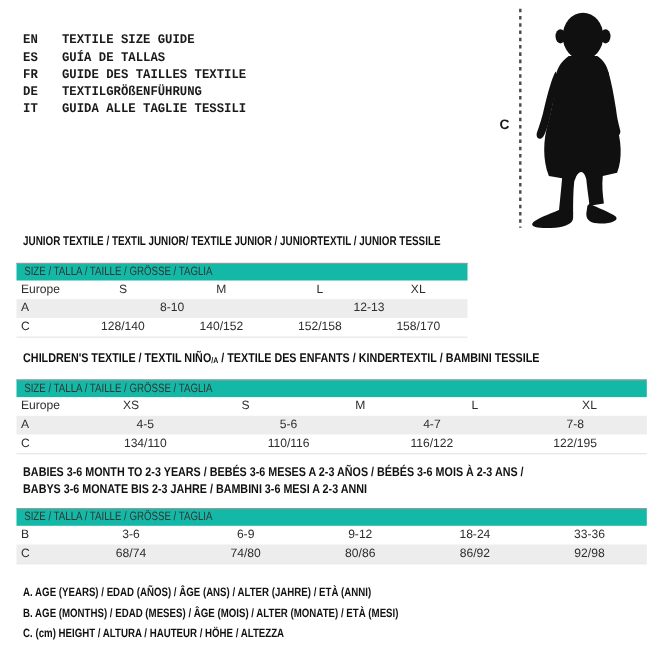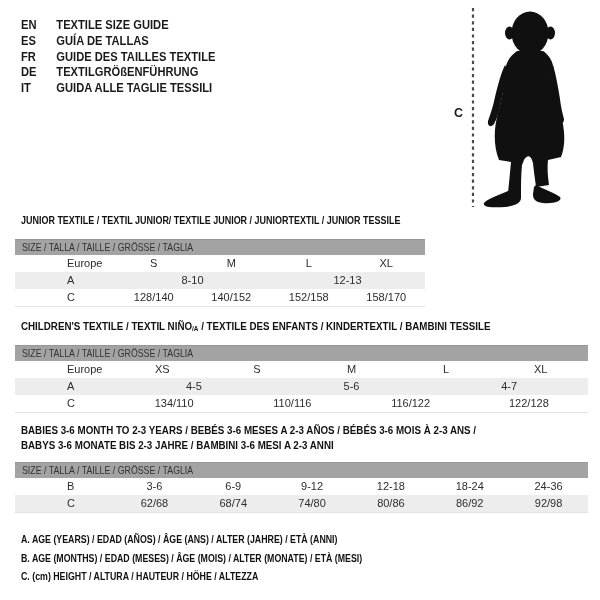--- a/index.html
+++ b/index.html
@@ -7,21 +7,21 @@
     width:600px; height:600px; background:#ffffff; overflow:hidden;
     position:relative; font-family:"Liberation Sans", sans-serif; color:#1a1a1a;
   }
   .abs { position:absolute; }
 
   
   .cond { display:inline-block; white-space:nowrap; transform-origin:0 50%; }
   .cond80 { transform:scaleX(0.80); }
 
   
-  .lang-block { left:21px; top:18px; }
+  .lang-block { left:21px; top:29px;font-family:Liberation Mono, monospace; }
   .lang-row { display:flex; height:15.8px; line-height:15.8px; font-weight:bold;
               font-size:12px; transform:scaleX(0.93); transform-origin:0 50%; white-space:nowrap; }
   .lang-code { width:38px; }
 
   
   .c-label { left:454px; top:106px; font-size:12.5px; font-weight:bold; }
   .figure-svg { left:455px; top:5px; }
 
   
   .tbl-title { font-weight:bold; font-size:11.5px; white-space:nowrap;
@@ -29,25 +29,25 @@
   .title1 { left:21px; top:214px; transform:scaleX(0.78); }
   .title2 { left:21px; top:320px; }
   .title3 { left:21px; top:423px; line-height:15px; }
   .subsc { font-size:7.5px; vertical-align:-1px; }
 
   
   .size-table { left:15px; border-bottom:1px solid #e3e3e3; }
   .t1 { width:410px; top:239px; }
   .t2 { width:573px; top:345px; }
   .t3 { width:573px; top:462px; }
-  .bar { background:#a3a3a3; height:15px; line-height:15px; padding-left:7px;
+  .bar { background:#14b8a6; height:15px; line-height:15px; padding-left:7px;
          font-size:11px; color:#333; border-top:1px solid #979797; }
   .trow { display:flex; height:17px; line-height:17px; font-size:11px; color:#2d2d2d; }
   .trow.stripe { background:#ededed; }
-  .tlabel { width:52px; padding-left:4px; box-sizing:border-box;margin-left:48px; }
+  .tlabel { width:52px; padding-left:4px; box-sizing:border-box; }
   .tcell { flex:1; text-align:center; }
 
   
   .footnotes { left:21px; top:530px; font-weight:bold; font-size:11px;
                line-height:18.5px; transform:scaleX(0.80); transform-origin:0 50%;
                white-space:nowrap; color:#111; }
 </style>
 </head>
 <body>
 
@@ -147,50 +147,49 @@
       <span class="tcell">S</span>
       <span class="tcell">M</span>
       <span class="tcell">L</span>
       <span class="tcell">XL</span>
     </div>
     <div class="trow stripe">
       <span class="tlabel">A</span>
       <span class="tcell">4-5</span>
       <span class="tcell">5-6</span>
       <span class="tcell">4-7</span>
+      <span class="tcell">7-8</span>
     </div>
     <div class="trow">
       <span class="tlabel">C</span>
       <span class="tcell">134/110</span>
       <span class="tcell">110/116</span>
       <span class="tcell">116/122</span>
-      <span class="tcell">122/128</span>
+      <span class="tcell">122/195</span>
     </div>
   </div>
 
   <div class="tbl-title abs title3">
     <div>BABIES 3-6 MONTH TO 2-3 YEARS / BEBÉS 3-6 MESES A 2-3 AÑOS / BÉBÉS 3-6 MOIS À 2-3 ANS /</div>
     <div>BABYS 3-6 MONATE BIS 2-3 JAHRE / BAMBINI 3-6 MESI A 2-3 ANNI</div>
   </div>
   <div class="size-table abs t3">
     <div class="bar">
       <span class="cond cond80">SIZE / TALLA / TAILLE / GRÖSSE / TAGLIA</span>
     </div>
     <div class="trow">
       <span class="tlabel">B</span>
       <span class="tcell">3-6</span>
       <span class="tcell">6-9</span>
       <span class="tcell">9-12</span>
-      <span class="tcell">12-18</span>
       <span class="tcell">18-24</span>
-      <span class="tcell">24-36</span>
+      <span class="tcell">33-36</span>
     </div>
     <div class="trow stripe">
       <span class="tlabel">C</span>
-      <span class="tcell">62/68</span>
       <span class="tcell">68/74</span>
       <span class="tcell">74/80</span>
       <span class="tcell">80/86</span>
       <span class="tcell">86/92</span>
       <span class="tcell">92/98</span>
     </div>
   </div>
 
   <div class="footnotes abs">
     <div>A. AGE (YEARS) / EDAD (AÑOS) / ÂGE (ANS) / ALTER (JAHRE) / ETÀ (ANNI)</div>

